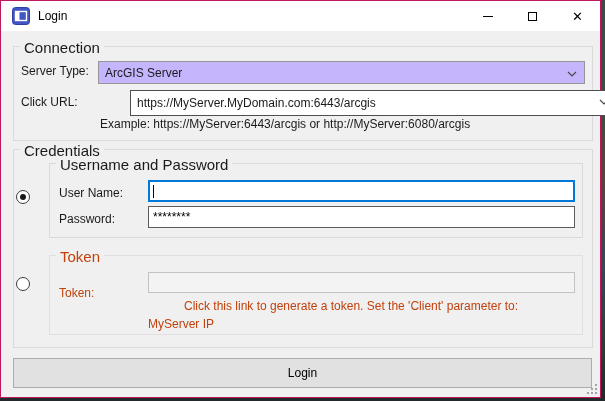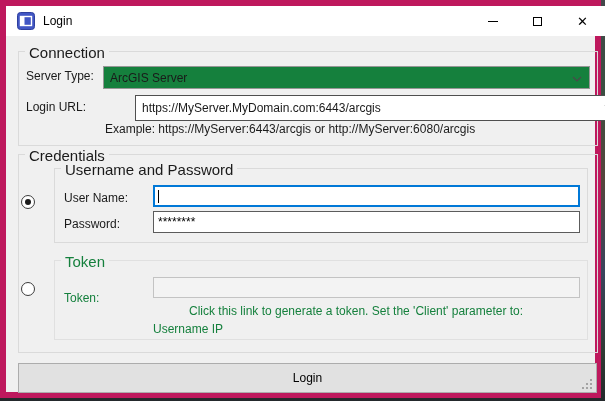--- a/index.html
+++ b/index.html
@@ -5,47 +5,47 @@
   * { margin:0; padding:0; box-sizing:border-box; }
   html,body { width:605px; height:401px; overflow:hidden; }
   body {
     font-family:"Liberation Sans", sans-serif;
     font-size:12px;
     color:#1a1a1a;
     background:linear-gradient(180deg,#44484a 0%,#3a4f41 22%,#55453c 45%,#39445c 68%,#2f3a33 88%,#23282b 100%);
   }
   .window {
     position:absolute; left:0; top:0; width:601px; height:398px;
-    background:#f0f0f0; border:6px solid #be185d;padding-left:20px;
+    background:#f0f0f0; border:1px solid #be185d;padding-left:20px;
   }
   
   .titlebar { position:absolute; left:0; top:0; width:599px; height:30px; background:#ffffff; }
   .app-icon { position:absolute; left:11px; top:6px; width:18px; height:18px; }
   .title-text { position:absolute; left:37px; top:0; line-height:30px; font-size:12px; color:#000; }
   .winbtn { position:absolute; top:0; width:45px; height:30px; display:flex; align-items:center; justify-content:center; }
   .btn-min { right:90px; } .btn-max { right:45px; } .btn-close { right:0; }
   .glyph-min { width:10px; height:1px; background:#000; }
   .glyph-max { width:9px; height:9px; border:1px solid #000; }
   .glyph-close { font-size:13px; color:#000; line-height:1; }
   
   .groupbox { position:absolute; border:1px solid #dadada; }
   .groupbox .gb-title {
     position:absolute; top:-8px; left:6px; background:#f0f0f0; padding:0 4px;
     font-size:15px; white-space:nowrap;
   }
-  .gb-disabled, .txt-disabled { color:#15803d; }
+  .gb-disabled, .txt-disabled { color:#c2410c; }
   
   .lbl { position:absolute; white-space:nowrap; font-size:12px; }
   
   .combo {
     position:absolute; height:23px; display:flex; align-items:center;
     padding:0 24px 0 6px; white-space:nowrap; overflow:hidden;
   }
   .combo .chev { position:absolute; right:7px; top:9px; }
-  .combo-gray { background:#15803d; border:1px solid #969696; }
+  .combo-gray { background:#c4b5fd; border:1px solid #969696; }
   .combo-white { background:#ffffff; border:1px solid #4f4f4f; }
   
   .tbox {
     position:absolute; font-family:"Liberation Sans", sans-serif; font-size:12px;
     padding:0 4px; background:#fff; outline:none;
   }
   .tbox-focus { border:2px solid #0078d7; }
   .tbox-normal { border:1px solid #5c5c5c; }
   .tbox-disabled { background:#f3f3f3; border:1px solid #c3c3c3; color:#9f9f9f; }
   .caret { position:absolute; width:1px; height:13px; background:#000; }
@@ -102,21 +102,21 @@
   <div class="groupbox" style="left:12px; top:45px; width:580px; height:95px;">
     <span class="gb-title">Connection</span>
   </div>
   <span class="lbl" style="left:20px; top:63px;">Server Type:</span>
   <div class="combo combo-gray" style="left:97px; top:60px; width:487px;">
     <span>ArcGIS Server</span>
     <svg class="chev" width="10" height="6">
         <polyline points="1,1 5,5 9,1" fill="none" stroke="#4a4a4a" stroke-width="1.2"></polyline>
       </svg>
   </div>
-  <span class="lbl" style="left:20px; top:94px;">Login URL:</span>
+  <span class="lbl" style="left:20px; top:94px;">Click URL:</span>
   <div class="combo combo-white" style="left:97px; top:89px; width:487px; height:26px;margin-left:32px;">
     <span>https://MyServer.MyDomain.com:6443/arcgis</span>
     <svg class="chev" style="top:8px;" width="10" height="6">
         <polyline points="1,1 5,5 9,1" fill="none" stroke="#4a4a4a" stroke-width="1.2"></polyline>
       </svg>
   </div>
   <span class="lbl" style="left:99px; top:116px; color:#1b1b1b;">Example: https://MyServer:6443/arcgis or http://MyServer:6080/arcgis</span>
 
   <div class="groupbox" style="left:12px; top:148px; width:580px; height:199px;">
     <span class="gb-title">Credentials</span>
@@ -136,21 +136,21 @@
   <input class="tbox tbox-normal" style="left: 147px; top: 205px; width: 427px; height: 22px;" value="********">
 
   <div class="radio" style="left:15px; top:276px;"></div>
 
   <div class="groupbox" style="left:48px; top:254px; width:534px; height:80px; border-color:#e0e0e0;">
     <span class="gb-title gb-disabled">Token</span>
   </div>
   <span class="lbl txt-disabled" style="left:58px; top:277px;margin-top:8px;">Token:</span>
   <input class="tbox tbox-disabled" style="left: 147px; top: 271px; width: 427px; height: 21px;" disabled="" value="">
   <span class="lbl txt-disabled" style="left:147px; top:298px;margin-left:36px;">Click this link to generate a token. Set the 'Client' parameter to:</span>
-  <span class="lbl txt-disabled" style="left:147px; top:316px;">Username IP</span>
+  <span class="lbl txt-disabled" style="left:147px; top:316px;">MyServer IP</span>
 
   <div class="login-btn">
     <span>Login</span>
   </div>
 
   <div class="grip">
       <i></i>
       <i></i>
       <i></i>
       <i></i>

